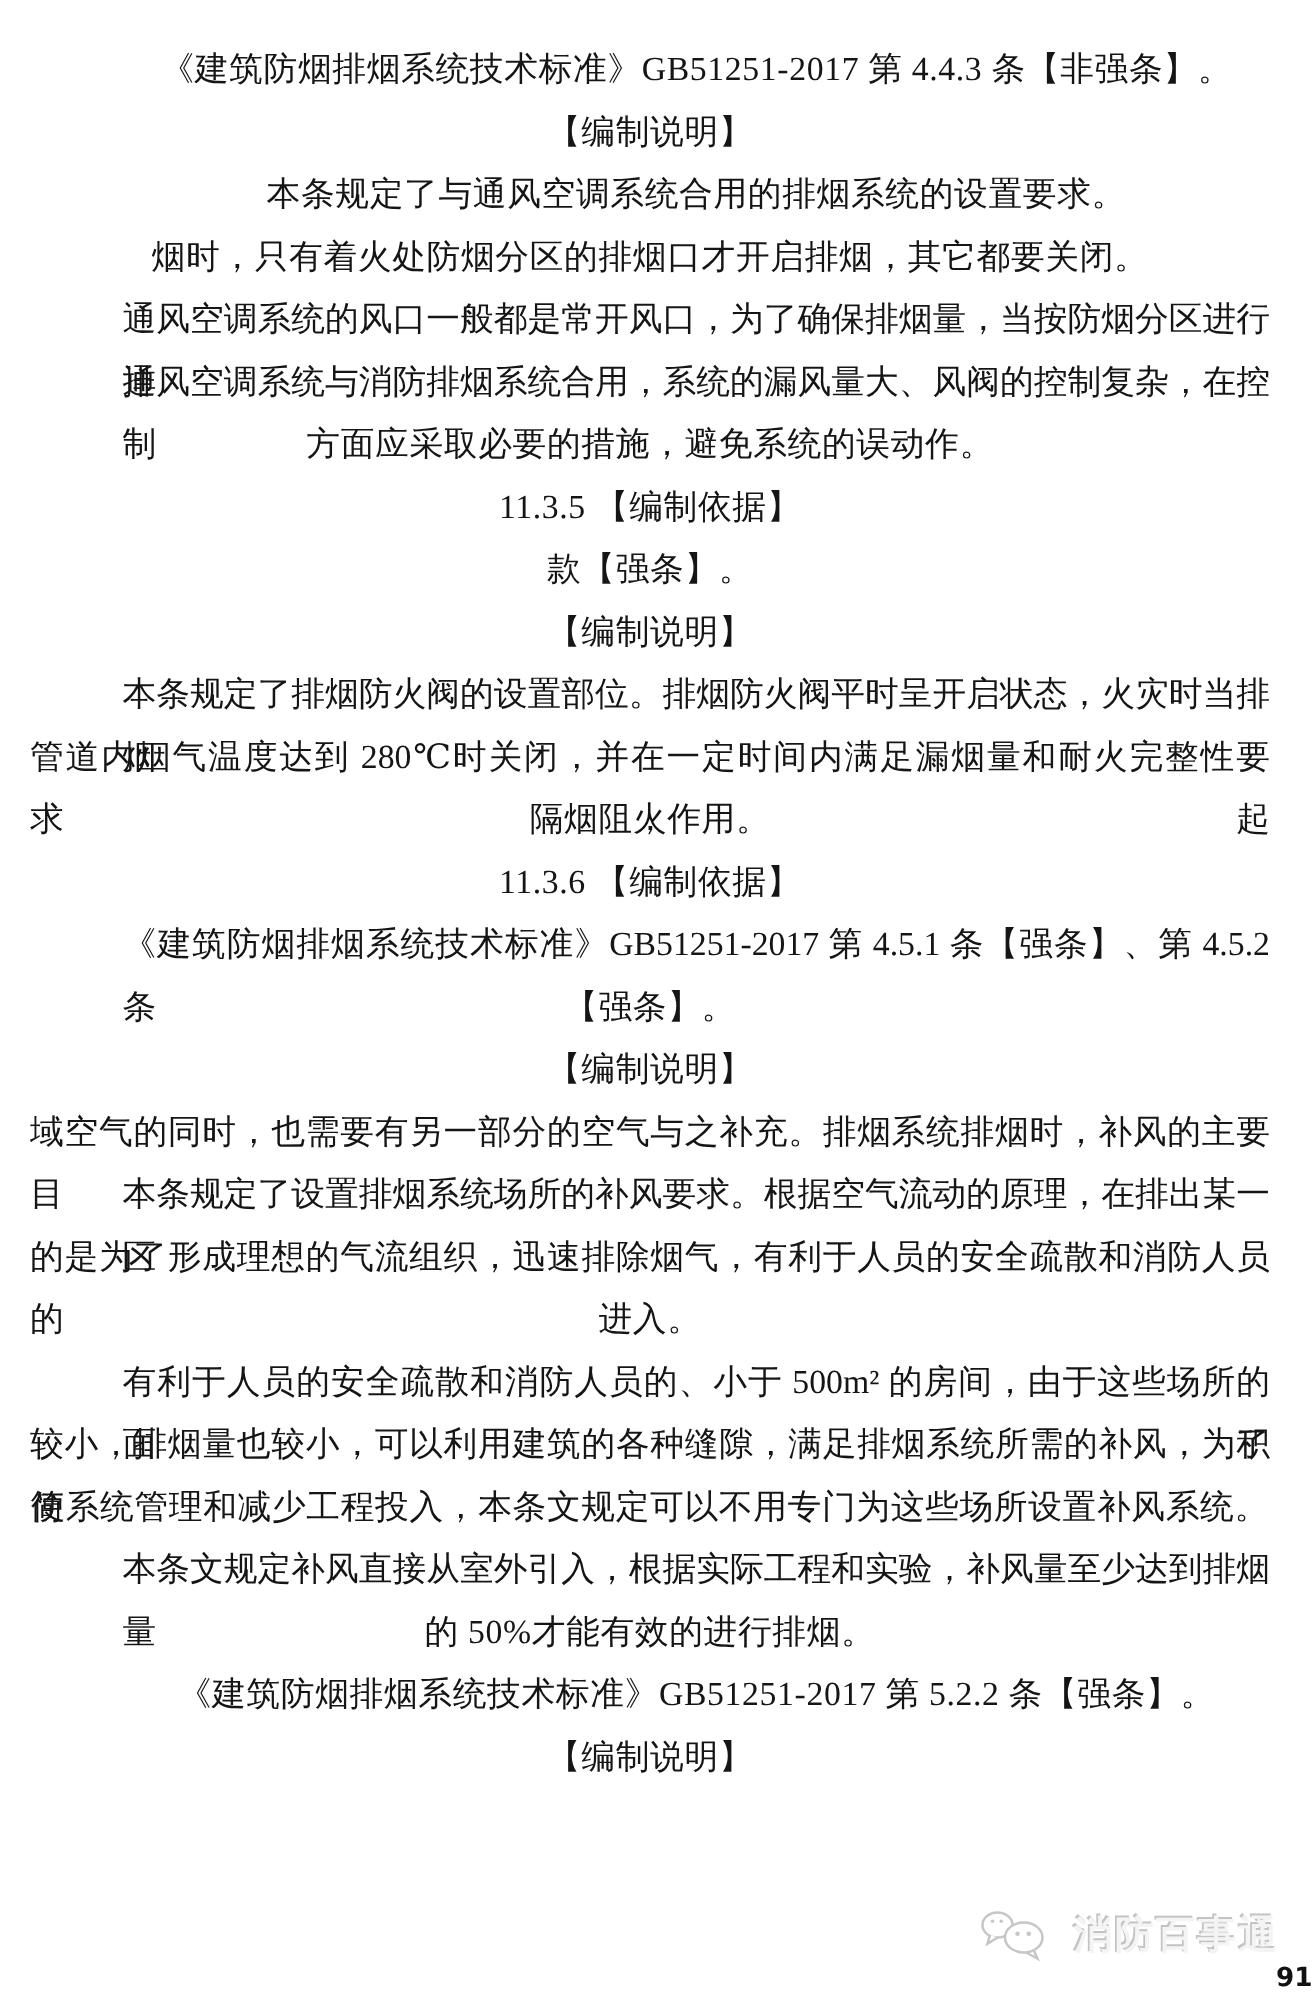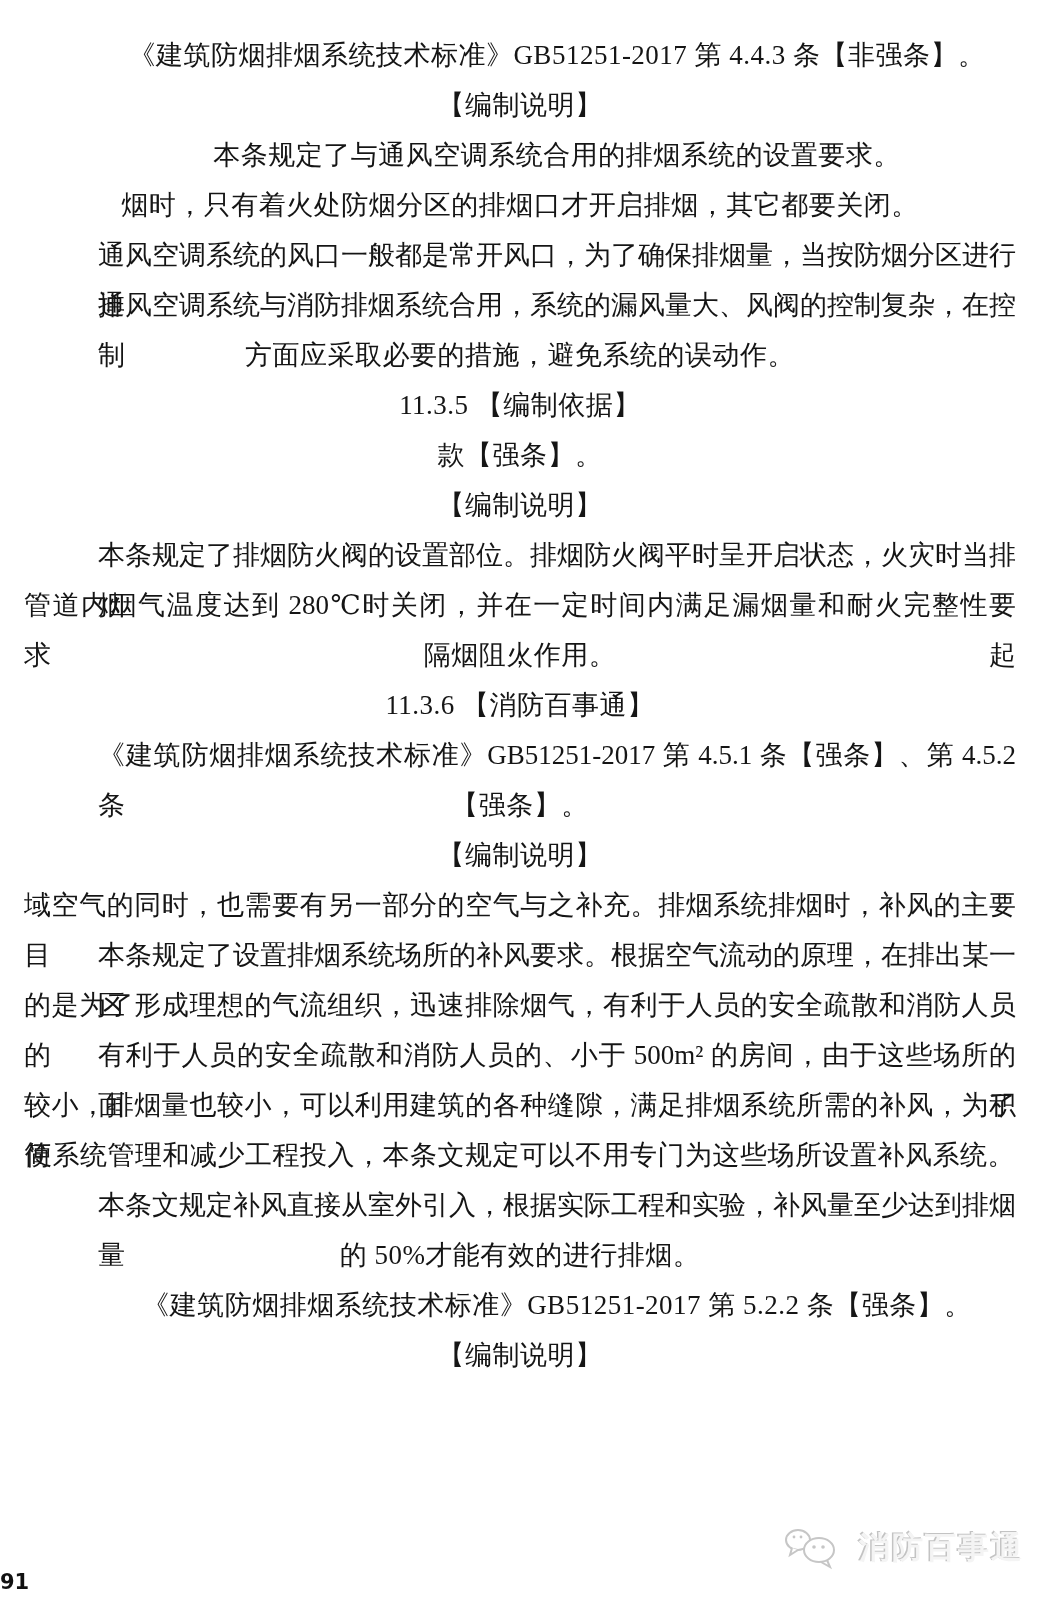--- a/index.html
+++ b/index.html
@@ -56,21 +56,21 @@
     white-space: nowrap;
   }
   .watermark-icon svg {
     display: block;
   }
   .page-number {
     position: absolute;
     top: 1570px;
     left: 0;
     right: 0;
-    text-align: left;
+    text-align: right;
     font-family: "DejaVu Sans", "Liberation Sans", sans-serif;
     font-weight: bold;
     font-size: 21px;
     color: #111111;
   }
 </style>
 </head>
 <body>
 
 <div class="doc-body">
@@ -80,27 +80,28 @@
     <div class="line">烟时，只有着火处防烟分区的排烟口才开启排烟，其它都要关闭。</div>
     <div class="line indent justify">通风空调系统的风口一般都是常开风口，为了确保排烟量，当按防烟分区进行排</div>
     <div class="line indent justify">通风空调系统与消防排烟系统合用，系统的漏风量大、风阀的控制复杂，在控制</div>
     <div class="line">方面应采取必要的措施，避免系统的误动作。</div>
     <div class="line">11.3.5 【编制依据】</div>
     <div class="line">款【强条】。</div>
     <div class="line">【编制说明】</div>
     <div class="line indent justify">本条规定了排烟防火阀的设置部位。排烟防火阀平时呈开启状态，火灾时当排烟</div>
     <div class="line justify">管道内烟气温度达到 280℃时关闭，并在一定时间内满足漏烟量和耐火完整性要求，起</div>
     <div class="line">隔烟阻火作用。</div>
-    <div class="line">11.3.6 【消防百事通】</div>
+    <div class="line">11.3.6 【编制依据】</div>
     <div class="line indent justify">《建筑防烟排烟系统技术标准》GB51251-2017 第 4.5.1 条【强条】、第 4.5.2 条</div>
     <div class="line">【强条】。</div>
     <div class="line">【编制说明】</div>
     <div class="line justify">域空气的同时，也需要有另一部分的空气与之补充。排烟系统排烟时，补风的主要目</div>
     <div class="line indent justify">本条规定了设置排烟系统场所的补风要求。根据空气流动的原理，在排出某一区</div>
     <div class="line justify">的是为了形成理想的气流组织，迅速排除烟气，有利于人员的安全疏散和消防人员的</div>
+    <div class="line">进入。</div>
     <div class="line indent justify">有利于人员的安全疏散和消防人员的、小于 500m² 的房间，由于这些场所的面积</div>
     <div class="line justify">较小，排烟量也较小，可以利用建筑的各种缝隙，满足排烟系统所需的补风，为了简</div>
     <div class="line">便系统管理和减少工程投入，本条文规定可以不用专门为这些场所设置补风系统。</div>
     <div class="line indent justify">本条文规定补风直接从室外引入，根据实际工程和实验，补风量至少达到排烟量</div>
     <div class="line">的 50%才能有效的进行排烟。</div>
     <div class="line indent">《建筑防烟排烟系统技术标准》GB51251-2017 第 5.2.2 条【强条】。</div>
     <div class="line">【编制说明】</div>
   </div>
 
 <div class="watermark">

